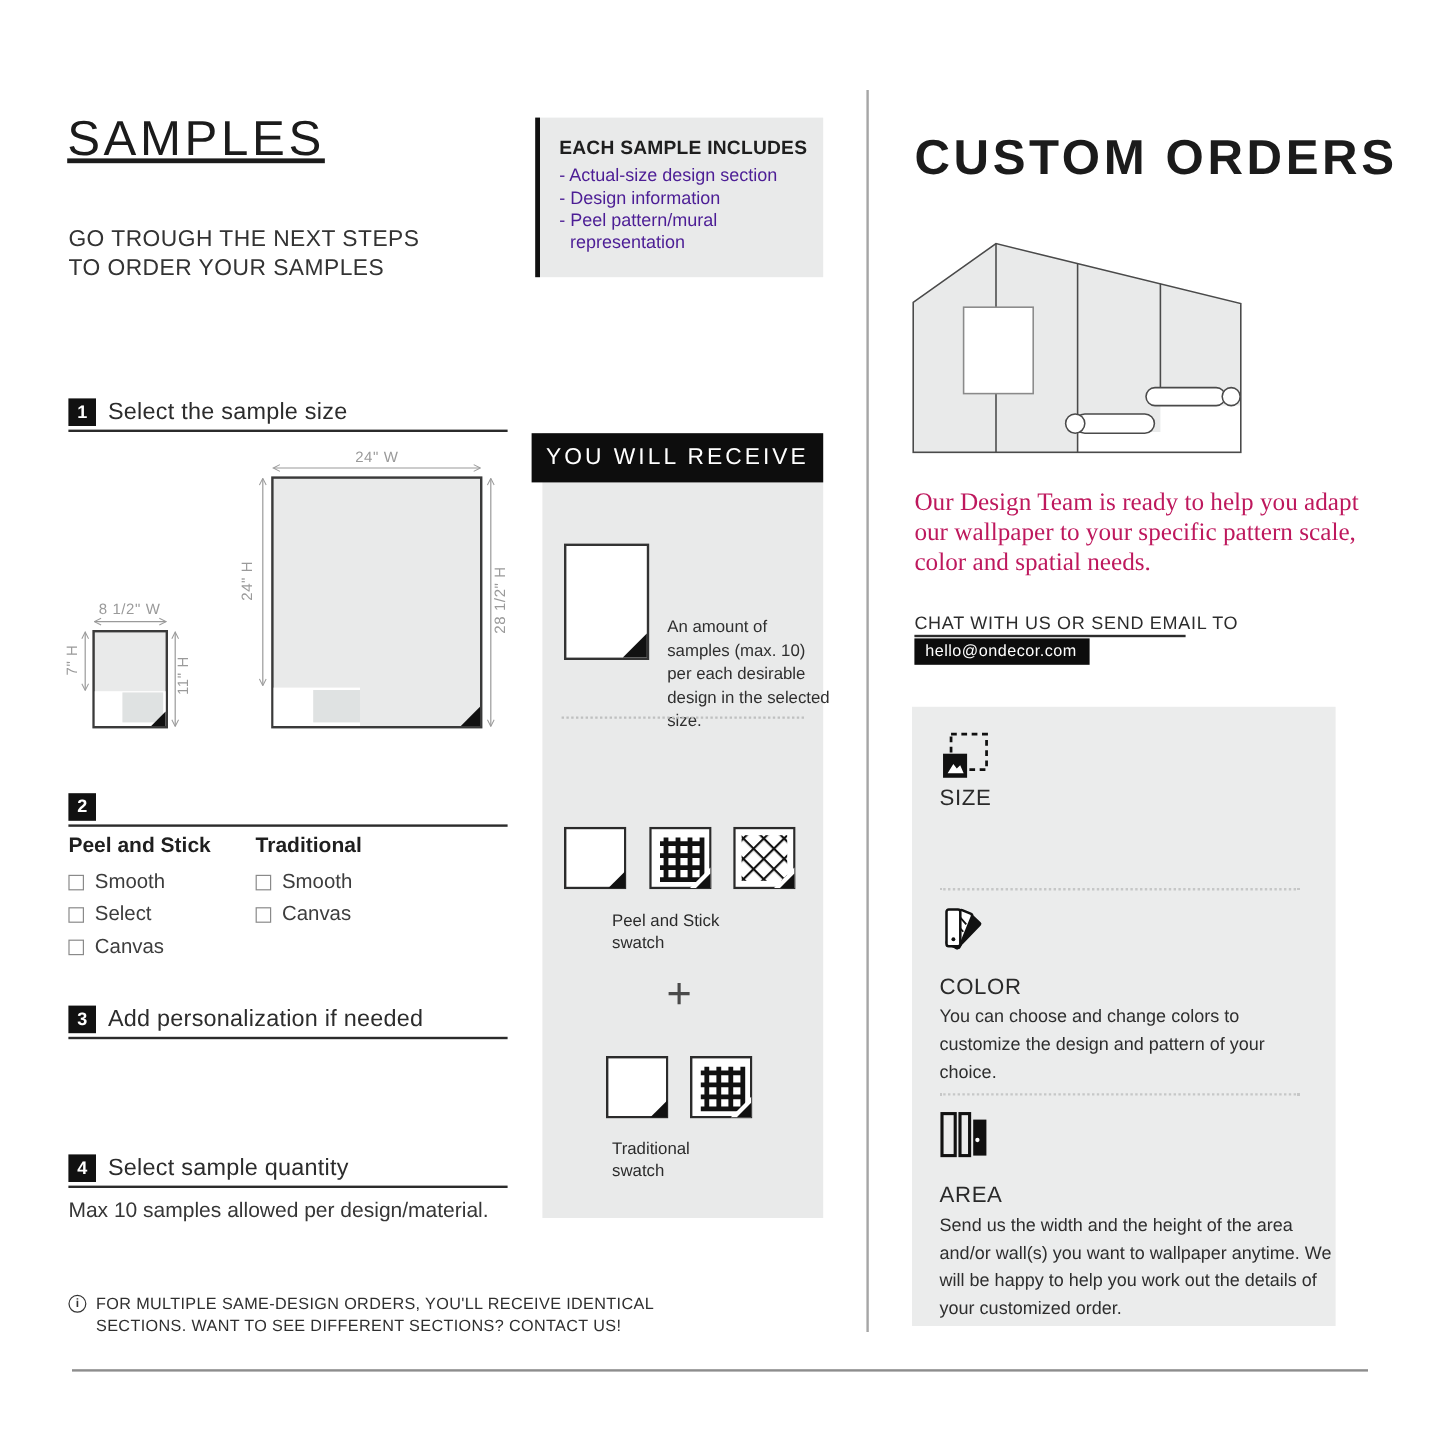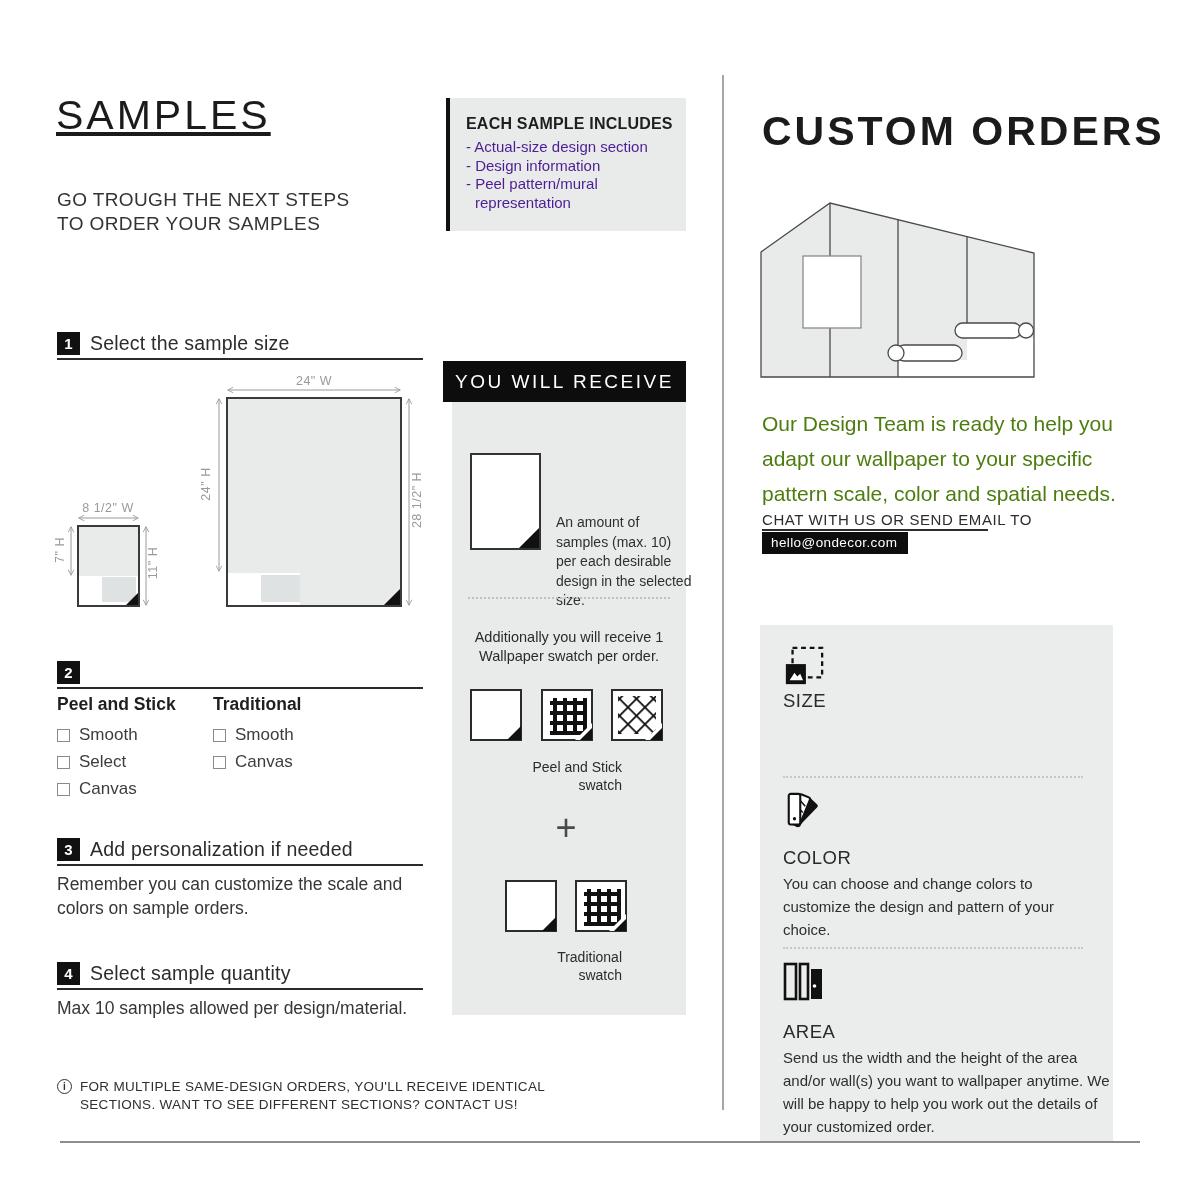--- a/index.html
+++ b/index.html
@@ -52,29 +52,29 @@
 
   
   .panel { left:452px; top:361px; width:234px; height:654px; background:#e9eaea; }
   .receive-header { left:443px; top:361px; width:243px; height:41px; background:#0d0d0d; color:#fff; display:flex; align-items:center; justify-content:center; font-size:19px; letter-spacing:2.5px; white-space:nowrap; }
   .page-card { left:470px; top:453px; width:71px; height:97px; background:#fff; border:2px solid #333; }
   .fold-page { border-left:20px solid transparent; border-bottom:20px solid #111; }
   .receive-item1 { left:556px; top:466px; width:136px; font-size:14px; line-height:19.5px; color:#2f2f2f;margin-top:47px; }
   .dotted-mid { left:468px; top:597px; width:202px; border-top:2px dotted #bfc0c0; }
   .receive-item2 { left:458px; top:628px; width:222px; text-align:center; font-size:14.5px; line-height:19px; color:#2b2b2b; }
   .swatch { width:52px; height:52px; }
-  .swatch-label { width:112px; text-align:right; font-size:14px; line-height:18px; color:#2b2b2b; }
+  .swatch-label { width:112px; text-align:left; font-size:14px; line-height:18px; color:#2b2b2b; }
   .plus { left:546px; top:810px; width:40px; text-align:center; font-size:36px; font-weight:400; color:#4a4a4a; line-height:36px; }
 
   
-  .custom-intro { left:762px; top:406px; width:392px; font-size:21px; line-height:35px; color:#4d7c0f; }
+  .custom-intro { left:762px; top:406px; width:392px; font-size:21px; line-height:25px; color:#be185d;font-family:Liberation Serif, serif; }
   .chat-label { left:762px; top:511px; font-size:15px; letter-spacing:0.6px; color:#2c2c2c; white-space:nowrap; }
   .chat-underline { left:762px; top:529px; width:226px; height:2px; background:#2c2c2c; }
   .email-badge { left:762px; top:532px; background:#0d0d0d; color:#fff; font-size:13.5px; letter-spacing:0.4px; padding:3px 11px 4px 9px; white-space:nowrap; }
-  .custom-box { left:760px; top:589px; width:353px; height:516px; background:#ebecec;margin-top:36px; }
+  .custom-box { left:760px; top:589px; width:353px; height:516px; background:#ebecec; }
   .feat-name { position:absolute; left:23px; font-size:18.5px; letter-spacing:0.5px; color:#2a2a2a; }
   .feat-body { position:absolute; left:23px; font-size:15px; line-height:23px; color:#2e2e2e; }
   .feat-dotted { position:absolute; left:23px; width:300px; border-top:2px dotted #c6c7c7; }
 </style>
 </head>
 <body>
 
 <div id="canvas">
 
   <div class="abs v-divider"></div>
@@ -158,21 +158,20 @@
     <div class="mat-opt">
         <span class="cb"></span>
         <span>Canvas</span>
       </div>
   </div>
 
   <div class="abs step-header" style="top:838px;">
     <div class="step-num">3</div>
     <div class="step-title">Add personalization if needed</div>
   </div>
-  <div class="abs step-body" style="left:57px; top:872px; width:350px;">Remember you can customize the scale and colors on sample orders.</div>
 
   <div class="abs step-header" style="top:962px;">
     <div class="step-num">4</div>
     <div class="step-title">Select sample quantity</div>
   </div>
   <div class="abs step-body" style="left:57px; top:996px; width:380px;">Max 10 samples allowed per design/material.</div>
 
   <div class="abs footnote">
     <div class="info-ic">i</div>
     <div class="fn-text">FOR MULTIPLE SAME-DESIGN ORDERS, YOU'LL RECEIVE IDENTICAL SECTIONS. WANT TO SEE DIFFERENT SECTIONS? CONTACT US!</div>
@@ -181,21 +180,20 @@
   <div class="abs panel"></div>
   <div class="abs receive-header">YOU WILL RECEIVE</div>
 
   <div class="abs page-card">
     <div class="fold fold-page"></div>
   </div>
   <div class="abs receive-item1">An amount of samples (max. 10) per each desirable design in the selected size.</div>
 
   <div class="abs dotted-mid"></div>
 
-  <div class="abs receive-item2">Additionally you will receive 1 Wallpaper swatch per order.</div>
 
   <svg class="abs swatch" style="left:470px; top:689px;" viewBox="0 0 52 52">
     <rect x="1" y="1" width="50" height="50" fill="#ffffff" stroke="#2b2b2b" stroke-width="2"></rect>
     <path d="M51,37 L51,51 L37,51 Z" fill="#111"></path>
   </svg>
   <svg class="abs swatch" style="left:541px; top:689px;" viewBox="0 0 52 52">
     <rect x="1" y="1" width="50" height="50" fill="#ffffff" stroke="#2b2b2b" stroke-width="2"></rect>
     <g stroke="#111" stroke-width="4">
       <line x1="14" y1="9" x2="14" y2="45"></line>
         <line x1="24" y1="9" x2="24" y2="45"></line>

